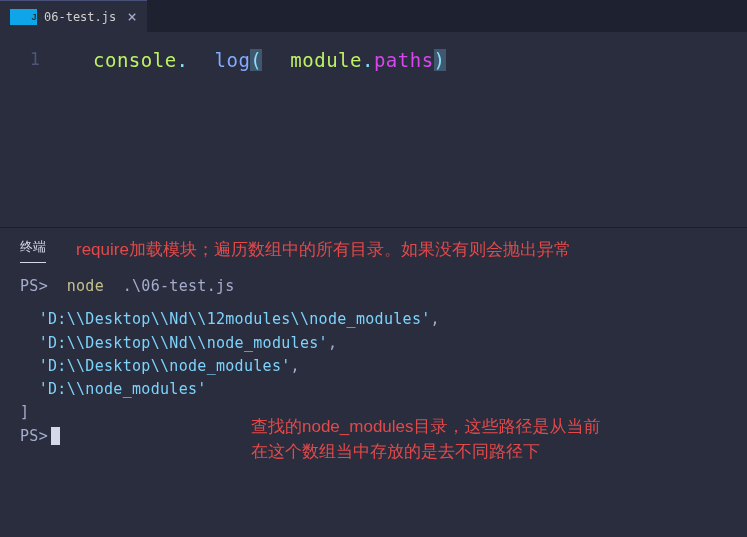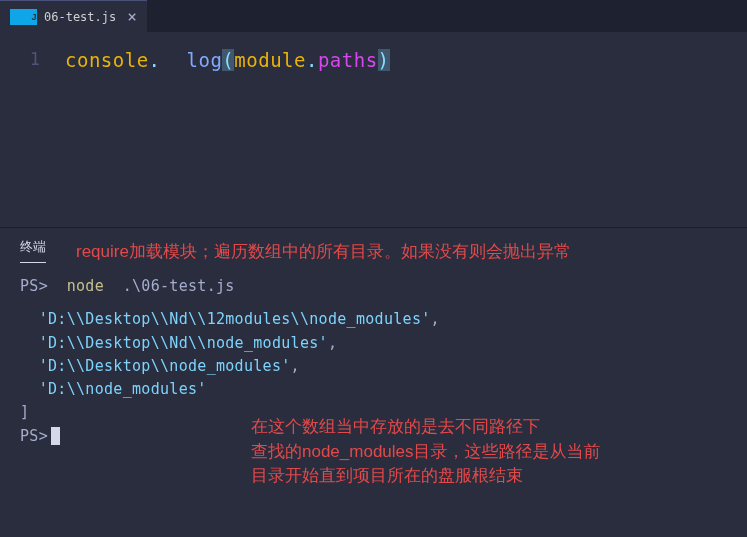--- a/index.html
+++ b/index.html
@@ -67,37 +67,37 @@
       text-align: right;
       padding-right: 25px;
       color: #4e5579;
       user-select: none;
       font-size: 17px;
     }
     .code-content {
       font-size: 19px;
       letter-spacing: 0.5px;
     }
-    .tok-var { color: #eab308; }
+    .tok-var { color: #bef264; margin-left: 28px; }
     .tok-punct { color: #89ddff; }
     .tok-method { color: #82aaff; margin-left: 26px; }
     .tok-prop { color: #d946ef; }
     .paren-match { background: rgba(137, 221, 255, 0.25); }
     .divider {
       height: 1px;
       background: #1b1e2b;
     }
     .terminal-panel {
       background: #292d3e;
       padding: 10px 20px;
       position: relative;
     }
     .terminal-header {
       display: flex;
-      align-items: flex-end;
+      align-items: flex-start;
       gap: 30px;
       margin-bottom: 12px;
     }
     .terminal-tab {
       color: #d5d8e6;
       font-size: 13px;
       padding-bottom: 6px;
       border-bottom: 1px solid #d5d8e6;
       font-family: sans-serif;
     }
@@ -171,17 +171,16 @@
     <div>&nbsp;&nbsp;<span class="term-string">'D:\\Desktop\\Nd\\12modules\\node_modules'</span><span class="term-punct-t">,</span></div>
     <div>&nbsp;&nbsp;<span class="term-string">'D:\\Desktop\\Nd\\node_modules'</span><span class="term-punct-t">,</span></div>
     <div>&nbsp;&nbsp;<span class="term-string">'D:\\Desktop\\node_modules'</span><span class="term-punct-t">,</span></div>
     <div>&nbsp;&nbsp;<span class="term-string">'D:\\node_modules'</span></div>
     <div><span class="term-punct-t">]</span></div>
     <div>
       <span class="term-prompt">PS&gt;</span><span class="cursor"></span>
     </div>
   </div>
   <div class="annotation-block">
+    <div>查找的node_modules目录，这些路径是从当前</div>
     <div>在这个数组当中存放的是去不同路径下</div>
-    <div>查找的node_modules目录，这些路径是从当前</div>
-    <div>目录开始直到项目所在的盘服根结束</div>
   </div>
 </div>
 
 </body></html>

